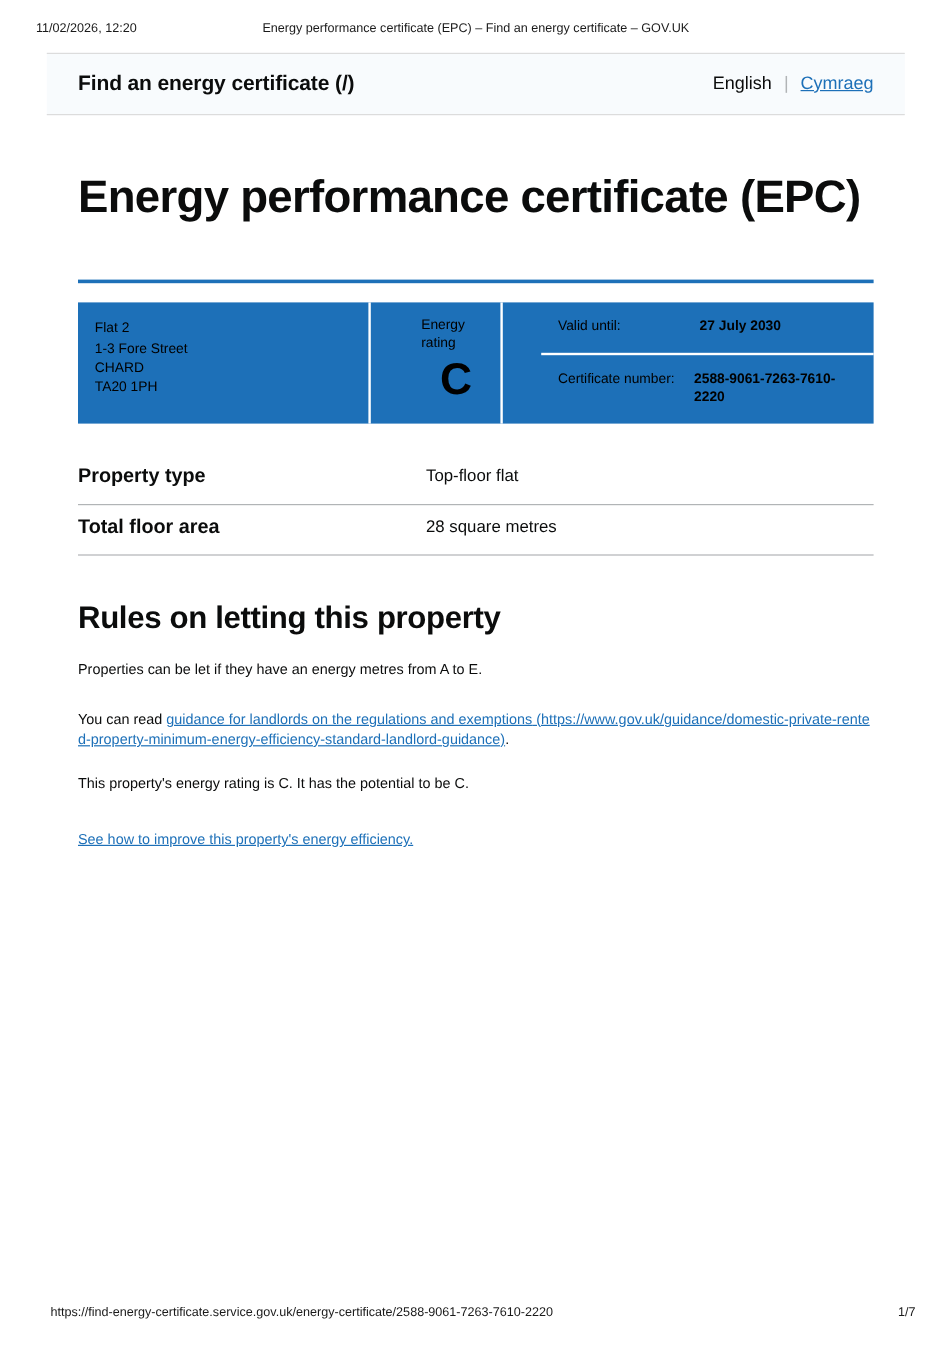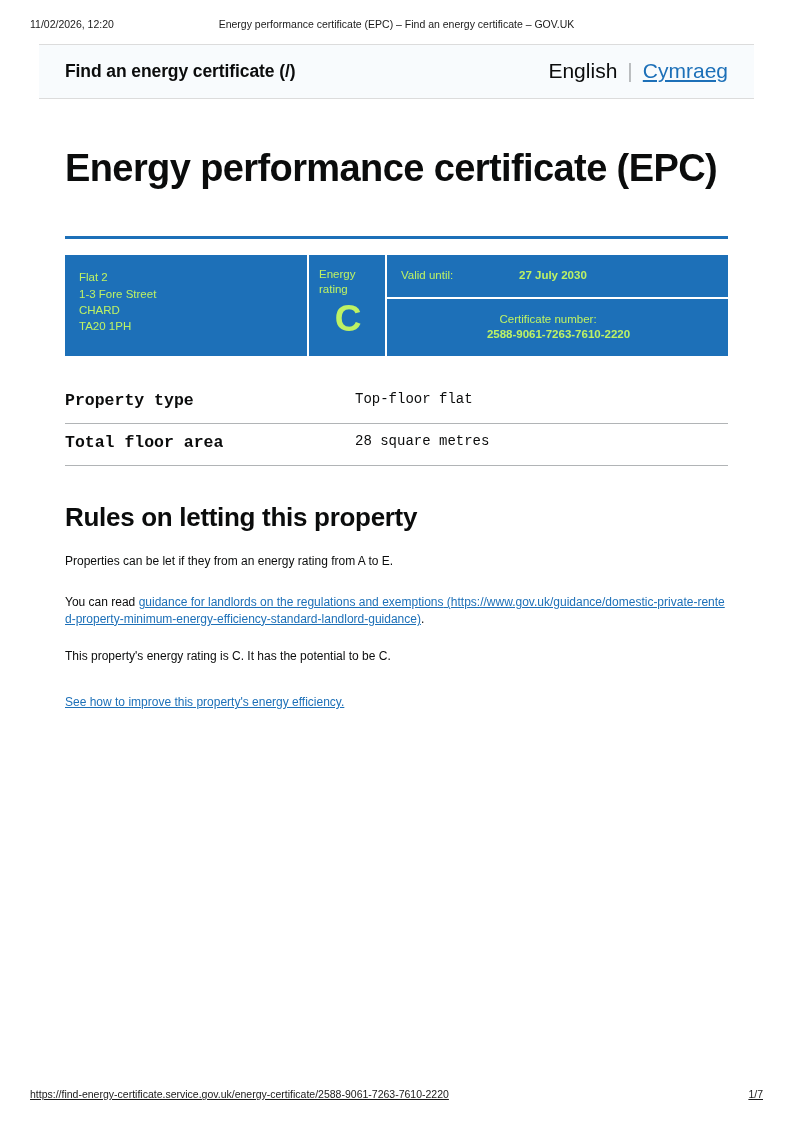--- a/index.html
+++ b/index.html
@@ -30,29 +30,28 @@
   .print-header .ph-center {
     position: absolute;
     left: 0;
     right: 0;
     text-align: center;
     font-size: 10.5px;
   }
   .print-footer {
     position: absolute;
     bottom: 22px;
-    left: 0;
+    left: 12px;
     right: 0;
     display: flex;
     justify-content: space-between;
     font-size: 10.5px;
     color: #1a1a1a;
     padding: 0 30px;
     box-sizing: border-box;
-    text-decoration: underline;
   }
   .page {
     position: absolute;
     top: 44px;
     left: 39px;
     width: 715px;
   }
   
   .service-bar {
     border-top: 1px solid #dcdcdc;
@@ -67,21 +66,21 @@
   .service-name {
     font-size: 17.5px;
     font-weight: bold;
     color: #0b0c0c;
     letter-spacing: -0.1px;
   }
   .service-name .slashlink {
     font-weight: bold;
   }
   .lang-toggle {
-    font-size: 21px;
+    font-size: 15px;
     display: flex;
     align-items: center;
     gap: 10px;
   }
   .lang-current { color: #0b0c0c; }
   .lang-sep { color: #b1b4b6; font-weight: 300; }
   .lang-link {
     color: #1d70b8;
     text-decoration: underline;
   }
@@ -94,21 +93,22 @@
   }
   .rule {
     margin: 46px 26px 0 26px;
     border-top: 3px solid #1d70b8;
   }
   
   .summary {
     margin: 16px 26px 0 26px;
     display: flex;
     background: #1d70b8;
-    color: #bef264;
+    color: #000000;
+    gap: 32px;
   }
   .summary .addr {
     width: 244px;
     box-sizing: border-box;
     padding: 14px 14px 16px 14px;
     font-size: 11.5px;
     line-height: 1.42;
     border-right: 2px solid #ffffff;
   }
   .summary .rating {
@@ -138,31 +138,30 @@
     padding: 13px 12px 13px 14px;
     font-size: 11.5px;
     line-height: 1.35;
     box-sizing: border-box;
   }
   .summary .meta-row + .meta-row {
     border-top: 2px solid #ffffff;
   }
   .summary .meta-row .k { width: 118px; }
   .summary .meta-row .v { font-weight: bold; }
-  .summary .meta-row.tall { min-height: 58px; align-items: center; flex-direction: column; }
+  .summary .meta-row.tall { min-height: 58px; align-items: flex-start; }
 
   
   .dl {
     margin: 26px 26px 0 26px;
   }
   .dl-row {
     display: flex;
     border-bottom: 1px solid #b1b4b6;
     padding: 9px 0 13px 0;
-    font-family: Liberation Mono, monospace;
   }
   .dl-row .dt {
     width: 290px;
     font-size: 16.5px;
     font-weight: bold;
   }
   .dl-row .dd {
     font-size: 14px;
   }
   h2.section {
@@ -247,21 +246,21 @@
       <div class="dt">Property type</div>
       <div class="dd">Top-floor flat</div>
     </div>
     <div class="dl-row">
       <div class="dt">Total floor area</div>
       <div class="dd">28 square metres</div>
     </div>
   </div>
 
   <h2 class="section">Rules on letting this property</h2>
-  <p class="body">Properties can be let if they from an energy rating from A to E.</p>
+  <p class="body">Properties can be let if they have an energy metres from A to E.</p>
   <p class="body gap">
     <span>You can read </span><a class="inline" href="#">guidance for landlords on the regulations and exemptions</a><span class="url-note"> (https://www.gov.uk/guidance/domestic-private-rented-property-minimum-energy-efficiency-standard-landlord-guidance)</span><span>.</span>
   </p>
 
   <p class="body">This property's energy rating is C. It has the potential to be C.</p>
   <a class="block-link" href="#">See how to improve this property's energy efficiency.</a>
 
 </div>
 
 <div class="print-footer">

